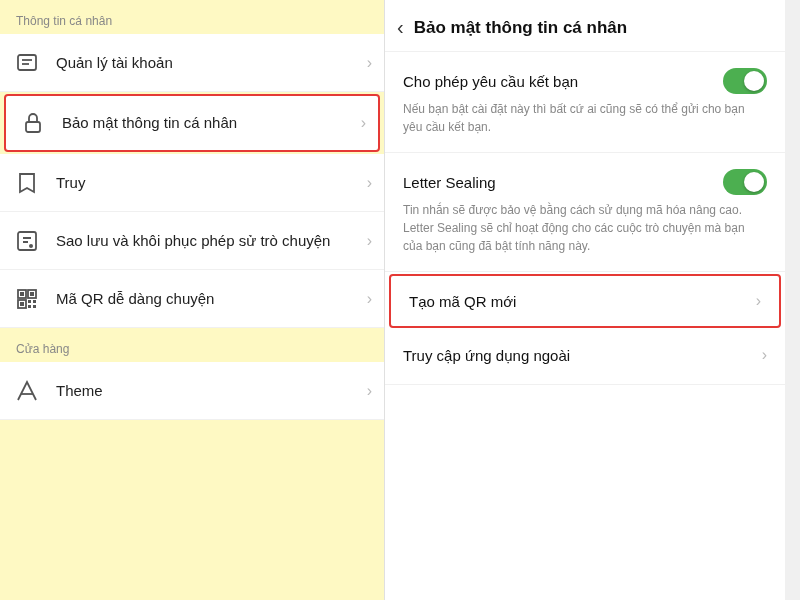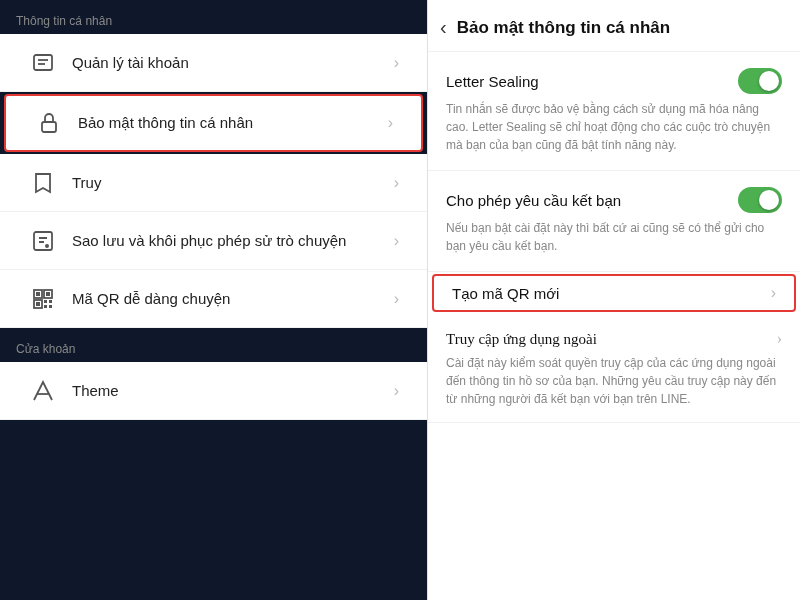--- a/index.html
+++ b/index.html
@@ -7,39 +7,39 @@
       font-family: 'Segoe UI', Arial, sans-serif;
       background: #f0f0f0;
       width: 800px;
       height: 600px;
       overflow: hidden;
       display: flex;
     }
 
     
     .left-panel {
-      width: 428px;
+      width: 385px;
       height: 600px;
-      background: #0f172a;
+      background: #fef9c3;
       border-right: 1px solid #e0e0e0;
       overflow-y: auto;
       flex-shrink: 0;
     }
 
     .section-label {
       font-size: 12px;
       color: #888;
       padding: 14px 16px 6px 16px;
       font-weight: 400;
     }
 
     .menu-item {
       display: flex;
       align-items: center;
-      padding: 0 28px;
+      padding: 0 12px;
       height: 58px;
       border-bottom: 1px solid #f0f0f0;
       cursor: pointer;
       position: relative;
       background: #fff;
     }
 
     .menu-item.highlighted {
       border: 2.5px solid #e53935;
       margin: 2px 4px;
@@ -150,21 +150,21 @@
       border-radius: 50%;
       background: #fff;
       box-shadow: 0 1px 3px rgba(0,0,0,0.3);
     }
 
     
     .right-item {
       display: flex;
       align-items: center;
       justify-content: space-between;
-      padding: 8px 18px;
+      padding: 16px 18px;
       border-bottom: 1px solid #f0f0f0;
       cursor: pointer;
     }
 
     .right-item.highlighted {
       border: 2.5px solid #e53935;
       margin: 2px 4px;
       border-radius: 4px;
     }
 
@@ -178,21 +178,20 @@
       color: #bbb;
       font-size: 16px;
     }
 
     .right-section-outer {
       padding: 16px 18px 14px 18px;
       border-bottom: 1px solid #f0f0f0;
     }
 
     .right-section-outer .right-section-row {
-      font-family: Liberation Serif, serif;
     }
 
     
     .icon-svg {
       width: 24px;
       height: 24px;
     }
   </style>
 </head>
 <body>
@@ -259,73 +258,72 @@
         <rect x="13" y="13" width="3" height="3" fill="#555" stroke="none"></rect>
         <rect x="18" y="13" width="3" height="3" fill="#555" stroke="none"></rect>
         <rect x="13" y="18" width="3" height="3" fill="#555" stroke="none"></rect>
         <rect x="18" y="18" width="3" height="3" fill="#555" stroke="none"></rect>
       </svg>
     </div>
     <span class="menu-text">Mã QR dễ dàng chuyện</span>
     <span class="menu-arrow">›</span>
   </div>
 
-  <div class="section-label">Cửa khoản</div>
+  <div class="section-label">Cửa hàng</div>
 
 
   <div class="menu-item">
     <div class="menu-icon">
       <svg class="icon-svg" viewBox="0 0 24 24" fill="none" stroke="#555" stroke-width="1.8">
         <path d="M3 21 L12 3 L21 21"></path>
         <line x1="6" y1="15" x2="18" y2="15"></line>
       </svg>
     </div>
     <span class="menu-text">Theme</span>
     <span class="menu-arrow">›</span>
   </div>
 
 </div>
 
 <div class="right-panel">
 
   <div class="right-header">
     <span class="back-arrow">‹</span>
     <span class="right-header-title">Bảo mật thông tin cá nhân</span>
+  </div>
+
+  <div class="right-section">
+    <div class="right-section-row">
+      <span class="right-section-title">Cho phép yêu cầu kết bạn</span>
+      <div class="toggle">
+        <div class="toggle-track">
+          <div class="toggle-thumb"></div>
+        </div>
+      </div>
+    </div>
+    <div class="right-section-desc">Nếu bạn bật cài đặt này thì bất cứ ai cũng sẽ có thể gửi cho bạn yêu cầu kết bạn.</div>
   </div>
 
   <div class="right-section">
     <div class="right-section-row">
       <span class="right-section-title">Letter Sealing</span>
       <div class="toggle">
         <div class="toggle-track">
           <div class="toggle-thumb"></div>
         </div>
       </div>
     </div>
     <div class="right-section-desc">Tin nhắn sẽ được bảo vệ bằng cách sử dụng mã hóa nâng cao. Letter Sealing sẽ chỉ hoạt động cho các cuộc trò chuyện mà bạn của bạn cũng đã bật tính năng này.</div>
   </div>
 
-  <div class="right-section">
-    <div class="right-section-row">
-      <span class="right-section-title">Cho phép yêu cầu kết bạn</span>
-      <div class="toggle">
-        <div class="toggle-track">
-          <div class="toggle-thumb"></div>
-        </div>
-      </div>
-    </div>
-    <div class="right-section-desc">Nếu bạn bật cài đặt này thì bất cứ ai cũng sẽ có thể gửi cho bạn yêu cầu kết bạn.</div>
-  </div>
-
   <div class="right-item highlighted">
     <span class="right-item-text">Tạo mã QR mới</span>
     <span class="right-item-arrow">›</span>
   </div>
 
   <div class="right-section-outer">
     <div class="right-section-row">
       <span class="right-section-title">Truy cập ứng dụng ngoài</span>
       <span class="right-item-arrow">›</span>
     </div>
-    <div class="right-section-desc">Cài đặt này kiểm soát quyền truy cập của các ứng dụng ngoài đến thông tin hồ sơ của bạn. Những yêu cầu truy cập này đến từ những người đã kết bạn với bạn trên LINE.</div>
   </div>
 
 </div>
 
 </body></html>

